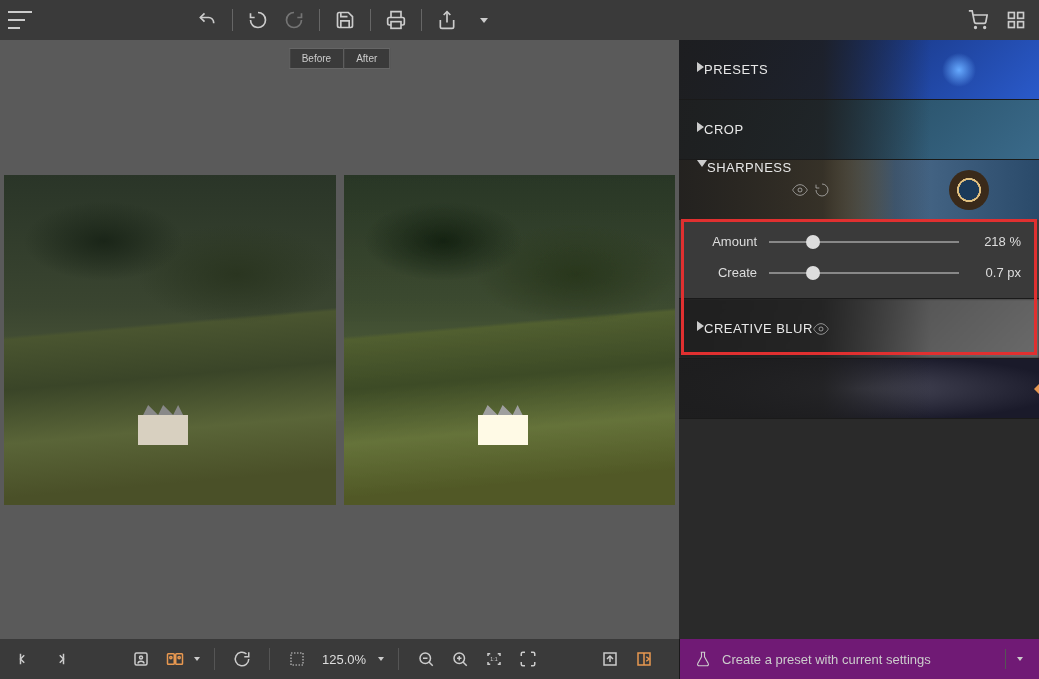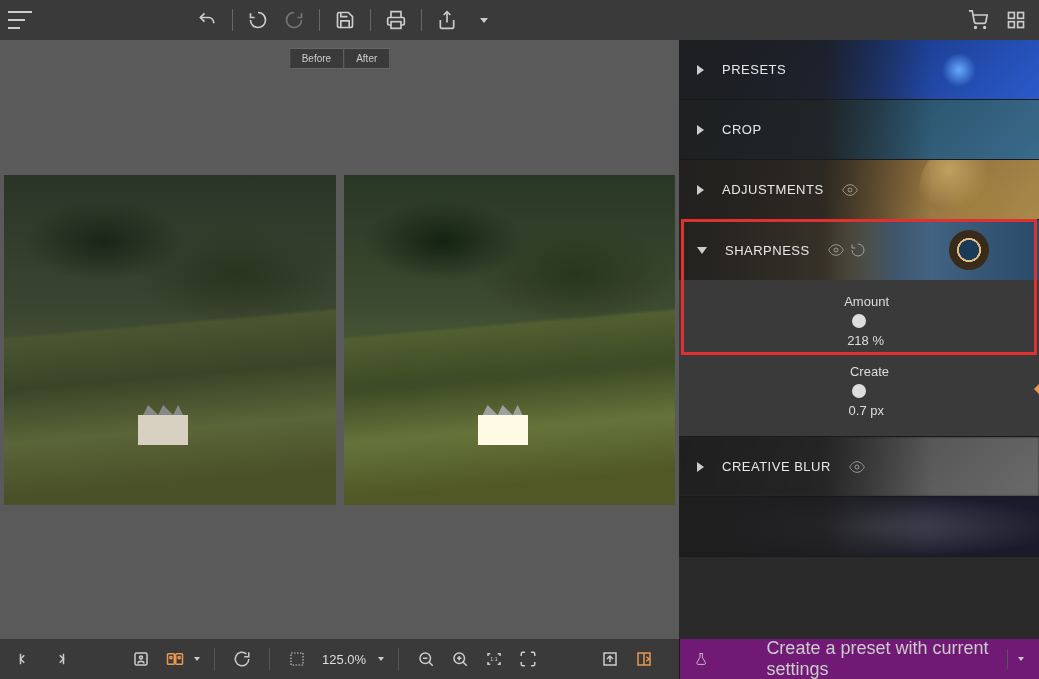--- a/index.html
+++ b/index.html
@@ -37,59 +37,59 @@
 .house { position: absolute; bottom: 18%; left: 48%; transform: translateX(-50%); width: 50px; height: 30px; background: #d8d0c0; }
 .house::before { content: ''; position: absolute; top: -10px; left: 0; right: 0; height: 10px; background: #888; clip-path: polygon(10% 100%, 20% 0, 40% 100%, 50% 0, 70% 100%, 80% 0, 90% 100%); }
 .img-pane.after .mountain-img { filter: brightness(1.15) contrast(1.1); }
 .watermark { position: absolute; top: 50%; left: 50%; transform: translate(-50%, -50%); width: 180px; height: 180px; opacity: 0.04; pointer-events: none; }
 .watermark svg { width: 100%; height: 100%; }
 
 
 .right-panel { width: 360px; background: #2a2a2a; overflow-y: auto; display: flex; flex-direction: column; }
 .panel-section { position: relative; height: 60px; display: flex; align-items: center; padding: 0 18px; border-bottom: 1px solid #1a1a1a; overflow: hidden; cursor: pointer; }
 .panel-section.expanded { height: auto; flex-direction: column; align-items: stretch; padding: 0; }
-.section-header { display: flex; align-items: center; gap: 18px; position: relative; z-index: 2; width: 100%; }
+.section-header { display: flex; gap: 0; position: relative; z-index: 2; width: 100%; }
 .panel-section.expanded .section-header { height: 60px; padding: 0 18px; }
 .section-bg { position: absolute; inset: 0; z-index: 0; }
 .section-bg::before { content: ''; position: absolute; inset: 0; background: linear-gradient(90deg, rgba(30,30,30,0.95) 0%, rgba(30,30,30,0.85) 40%, rgba(30,30,30,0) 70%); z-index: 1; }
 .bg-presets { background: linear-gradient(135deg, #0a1a4a 0%, #1a3a8a 50%, #2a5aca 100%); }
 .bg-presets::after { content: ''; position: absolute; right: 60px; top: 10px; width: 40px; height: 40px; background: radial-gradient(circle, #6af 0%, transparent 60%); }
 .bg-crop { background: linear-gradient(135deg, #1a3a4a 0%, #3a6a8a 100%); }
 .bg-adjustments { background: linear-gradient(135deg, #5a4a2a 0%, #8a6a3a 50%, #aa8a4a 100%); }
 .bg-adjustments::after { content: ''; position: absolute; right: 20px; top: 50%; transform: translateY(-50%); width: 100px; height: 100px; background: radial-gradient(circle at 30% 30%, #c0a060 0%, transparent 40%), radial-gradient(circle at 60% 60%, #a08040 0%, transparent 40%); border-radius: 50%; }
 .bg-sharpness { background: linear-gradient(90deg, #8a6a3a 0%, #c0a060 40%, #4a6a8a 60%, #2a4a6a 100%); }
 .bg-sharpness::after { content: ''; position: absolute; right: 50px; top: 50%; transform: translateY(-50%); width: 40px; height: 40px; background: radial-gradient(circle, #1a3a5a 35%, #e0c080 36%, #e0c080 42%, #3a2a1a 43%); border-radius: 50%; }
 .bg-creativeblur { background: linear-gradient(135deg, #3a3a3a 0%, #6a6a6a 100%); filter: blur(1px); }
 .bg-vignetting { background: radial-gradient(ellipse, #4a4a5a 0%, #1a1a2a 80%); }
 .triangle { width: 0; height: 0; border-style: solid; }
 .triangle.right { border-width: 5px 0 5px 7px; border-color: transparent transparent transparent #ccc; }
 .triangle.down { border-width: 7px 5px 0 5px; border-color: #ccc transparent transparent transparent; }
 .section-title { font-size: 13px; color: #e8e8e8; letter-spacing: 0.5px; text-transform: uppercase; }
 .section-icons { display: flex; gap: 6px; align-items: center; }
 .section-icons svg { width: 16px; height: 16px; stroke: #ccc; fill: none; }
 
 .section-body { position: relative; z-index: 2; background: #3a3a3a; padding: 14px 18px 18px; display: flex; flex-direction: column; gap: 16px; }
-.slider-row { display: flex; align-items: center; gap: 12px; flex-direction: column; }
+.slider-row { display: flex; align-items: center; gap: 12px; }
 .slider-label { width: 60px; text-align: right; font-size: 13px; color: #ddd; }
 .slider-track { flex: 1; height: 2px; background: #888; position: relative; cursor: pointer; }
 .slider-thumb { position: absolute; top: 50%; transform: translate(-50%, -50%); width: 14px; height: 14px; background: #ddd; border-radius: 50%; cursor: grab; }
 .slider-value { width: 50px; text-align: right; font-size: 13px; color: #ddd; }
 
 .highlight-box { position: absolute; border: 3px solid #e03030; pointer-events: none; z-index: 10; }
 
 
 .bottom-bar { height: 40px; display: flex; background: #701a75; }
 .bottom-left { flex: 1; display: flex; align-items: center; padding: 0 12px; gap: 8px; background: #3a3a3a; }
 .bottom-btn { display: flex; align-items: center; justify-content: center; width: 26px; height: 26px; cursor: pointer; color: #ccc; }
 .bottom-btn svg { width: 18px; height: 18px; }
 .bottom-btn.active { color: #e89850; }
 .zoom-text { font-size: 13px; color: #ddd; padding: 0 4px; }
 .vdiv { width: 1px; height: 22px; background: #555; margin: 0 6px; }
 .bottom-right { width: 360px; display: flex; align-items: center; padding: 0 14px; gap: 10px; border-left: 1px solid #1a1a1a; }
-.preset-text { font-size: 18px; color: #ccc; margin-left: 48px; }
+.preset-text { font-size: 13px; color: #ccc; }
 .dropdown-arrow { margin-left: auto; width: 20px; height: 20px; display: flex; align-items: center; justify-content: center; border-left: 1px solid #555; padding-left: 8px; }
 
 .panel-filler { flex: 1; background: #2a2a2a; }
 
 .orange-tick { position: absolute; right: 0; top: 344px; width: 0; height: 0; border-style: solid; border-width: 5px 5px 5px 0; border-color: transparent #e89850 transparent transparent; z-index: 20; }
 </style>
 </head>
 <body>
 
 <div class="app">
@@ -205,33 +205,20 @@
       </div>
 
       <div class="panel-section">
         <div class="section-bg bg-crop"></div>
         <div class="section-header">
           <div class="triangle right"></div>
           <span class="section-title">CROP</span>
         </div>
       </div>
 
-      <div class="panel-section">
-        <div class="section-bg bg-adjustments"></div>
-        <div class="section-header">
-          <div class="triangle right"></div>
-          <span class="section-title">ADJUSTMENTS</span>
-          <div class="section-icons">
-            <svg viewBox="0 0 24 24">
-                <path d="M1 12s4-8 11-8 11 8 11 8-4 8-11 8-11-8-11-8z"></path>
-                <circle cx="12" cy="12" r="3"></circle>
-              </svg>
-          </div>
-        </div>
-      </div>
 
       <div class="panel-section expanded">
         <div class="section-bg bg-sharpness" style="height:60px"></div>
         <div class="section-header">
           <div class="triangle down"></div>
           <span class="section-title">SHARPNESS</span>
           <div class="section-icons">
             <svg viewBox="0 0 24 24">
                 <path d="M1 12s4-8 11-8 11 8 11 8-4 8-11 8-11-8-11-8z"></path>
                 <circle cx="12" cy="12" r="3"></circle>

